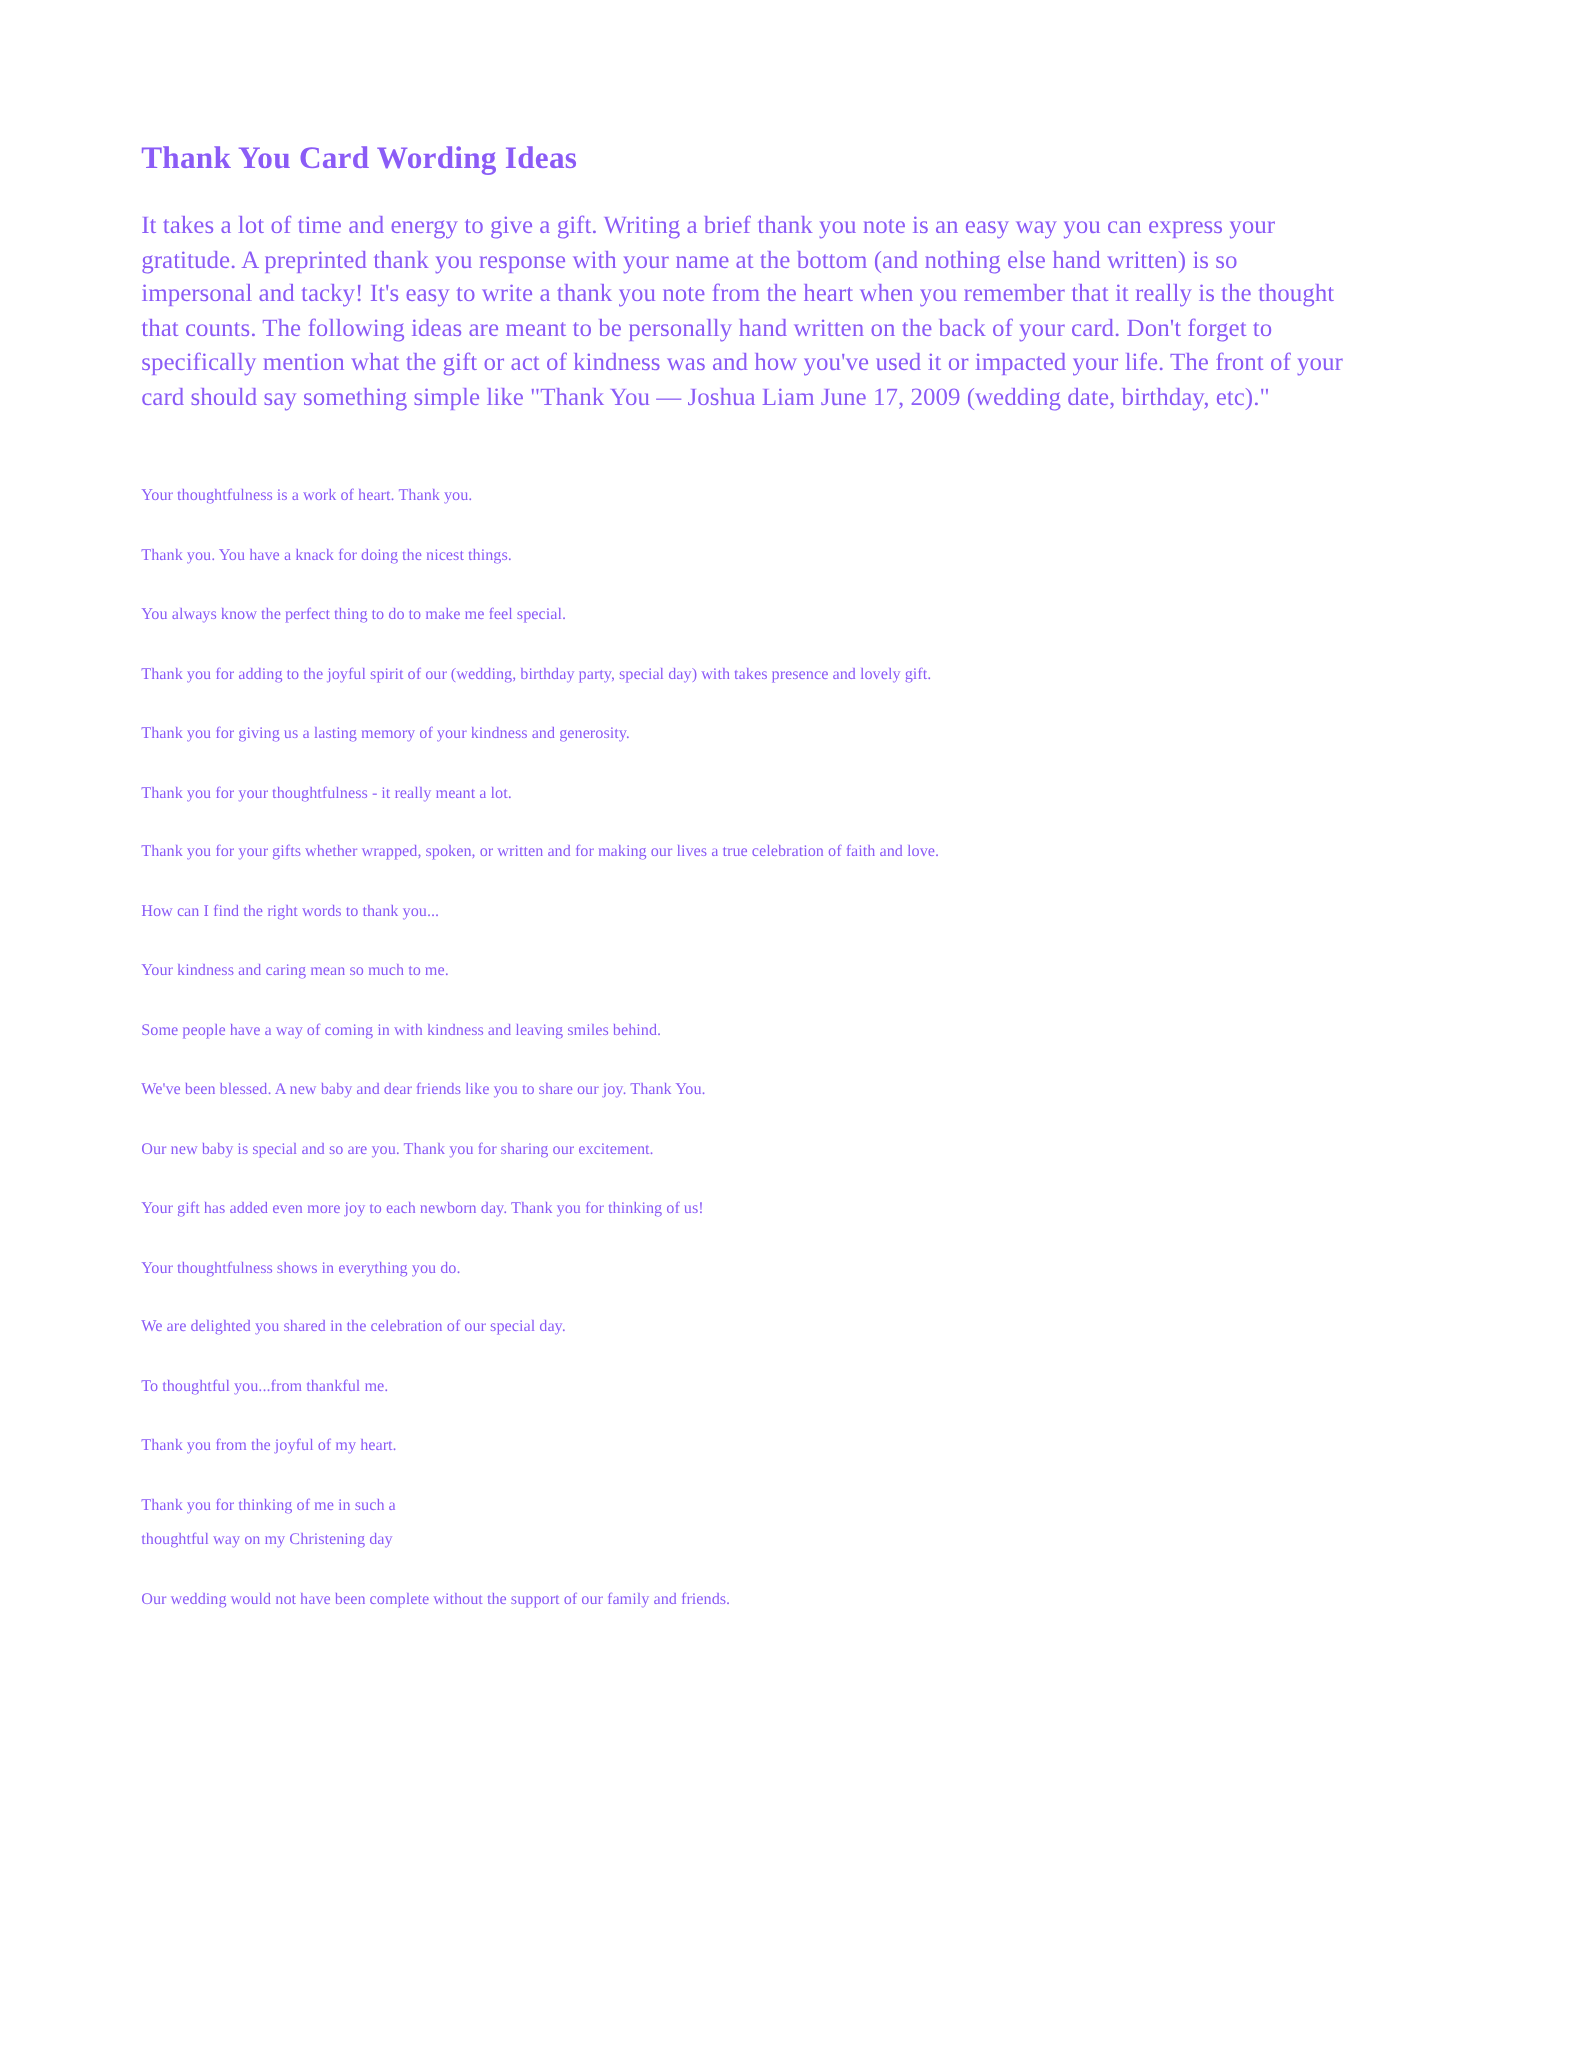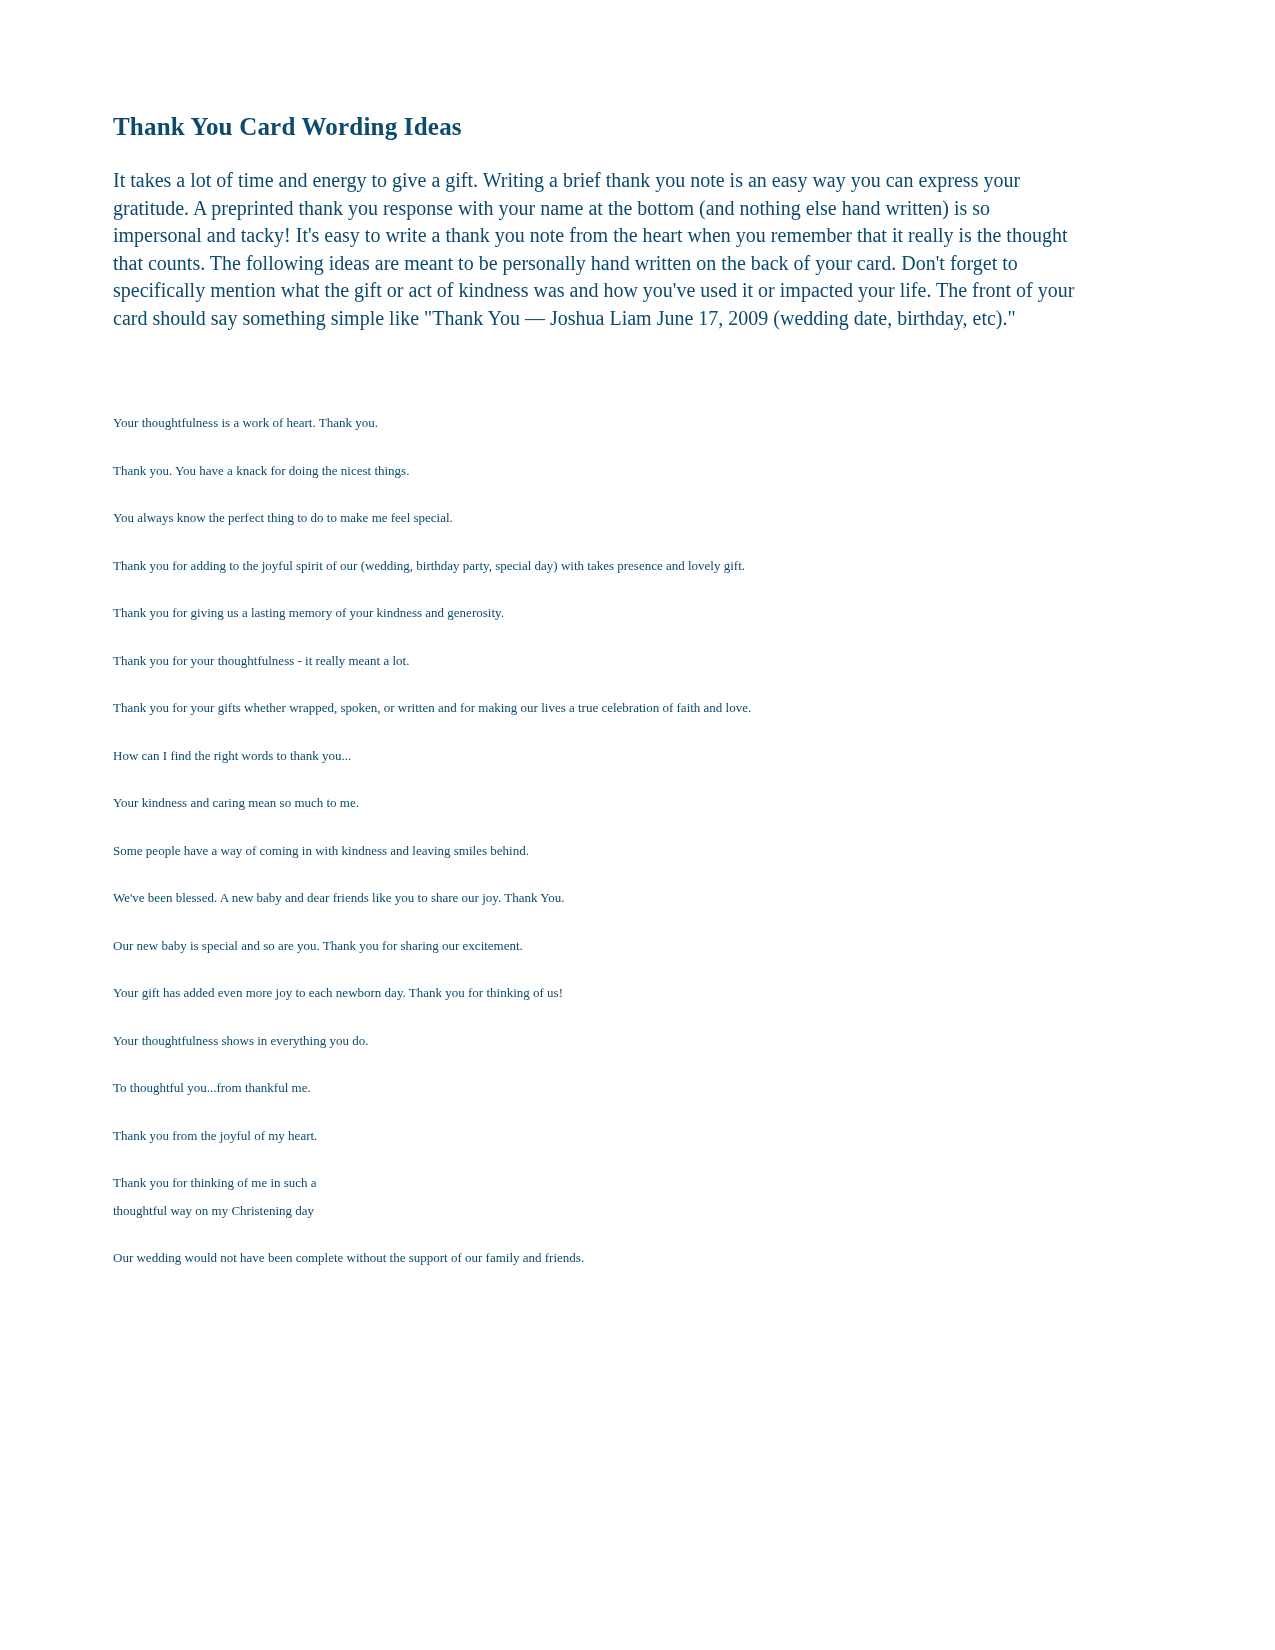--- a/index.html
+++ b/index.html
@@ -7,37 +7,37 @@
     padding: 0;
     background: #ffffff;
   }
   .page {
     position: relative;
     width: 1275px;
     min-height: 1650px;
     background: #ffffff;
     box-sizing: border-box;
     padding: 113px 160px 60px 113px;
-    color: #0c4a6e;
+    color: #8b5cf6;
     font-family: "Liberation Serif", "DejaVu Serif", serif;
   }
   .content {
     width: 962px;
   }
   h1.doc-title {
     font-size: 25px;
     line-height: 28px;
     font-weight: bold;
     margin: 0 0 26px 0;
     letter-spacing: 0.2px;
   }
   p.intro {
     font-size: 20px;
     line-height: 27.5px;
-    margin: 0 0 77px 0;
+    margin: 0 0 50px 0;
   }
   p.phrase {
     font-size: 13px;
     line-height: 27.5px;
     margin: 0 0 20px 0;
     white-space: pre-line;
   }
 </style>
 </head>
 <body>
@@ -54,20 +54,21 @@
         <p class="phrase">Thank you for giving us a lasting memory of your kindness and generosity.</p>
         <p class="phrase">Thank you for your thoughtfulness - it really meant a lot.</p>
         <p class="phrase">Thank you for your gifts whether wrapped, spoken, or written and for making our lives a true celebration of faith and love.</p>
         <p class="phrase">How can I find the right words to thank you...</p>
         <p class="phrase">Your kindness and caring mean so much to me.</p>
         <p class="phrase">Some people have a way of coming in with kindness and leaving smiles behind.</p>
         <p class="phrase">We've been blessed. A new baby and dear friends like you to share our joy. Thank You.</p>
         <p class="phrase">Our new baby is special and so are you. Thank you for sharing our excitement.</p>
         <p class="phrase">Your gift has added even more joy to each newborn day. Thank you for thinking of us!</p>
         <p class="phrase">Your thoughtfulness shows in everything you do.</p>
+        <p class="phrase">We are delighted you shared in the celebration of our special day.</p>
         <p class="phrase">To thoughtful you...from thankful me.</p>
         <p class="phrase">Thank you from the joyful of my heart.</p>
         <p class="phrase">Thank you for thinking of me in such a
 thoughtful way on my Christening day</p>
         <p class="phrase">Our wedding would not have been complete without the support of our family and friends.</p>
       </div>
   </div>
 </div>
 
 </body></html>

